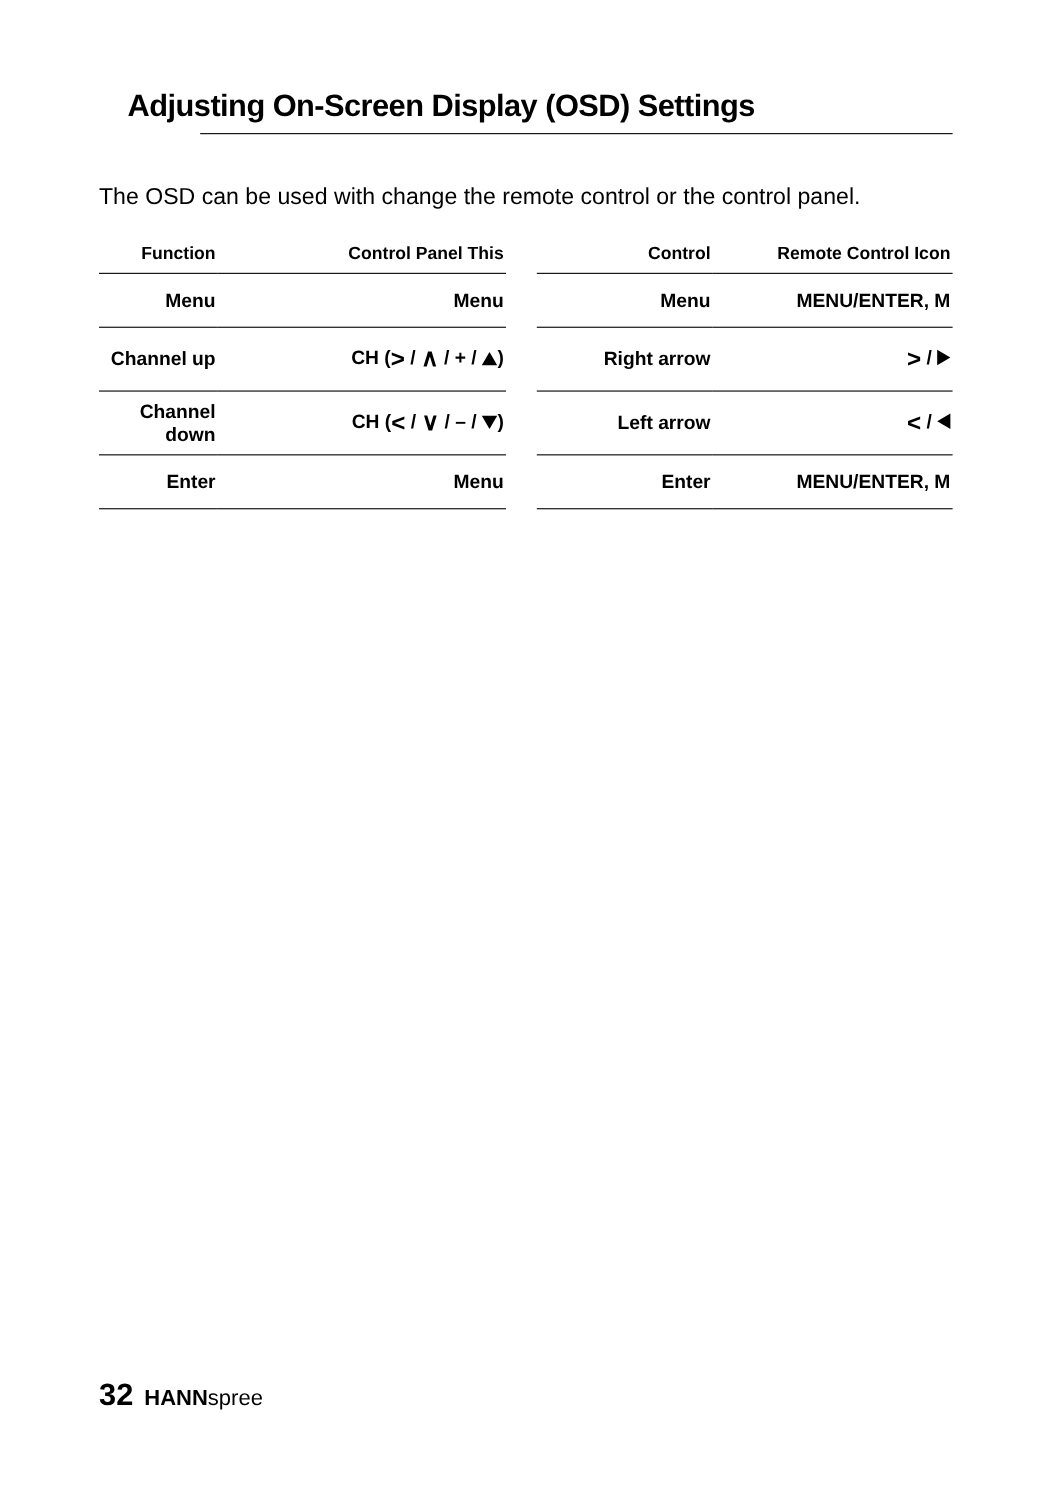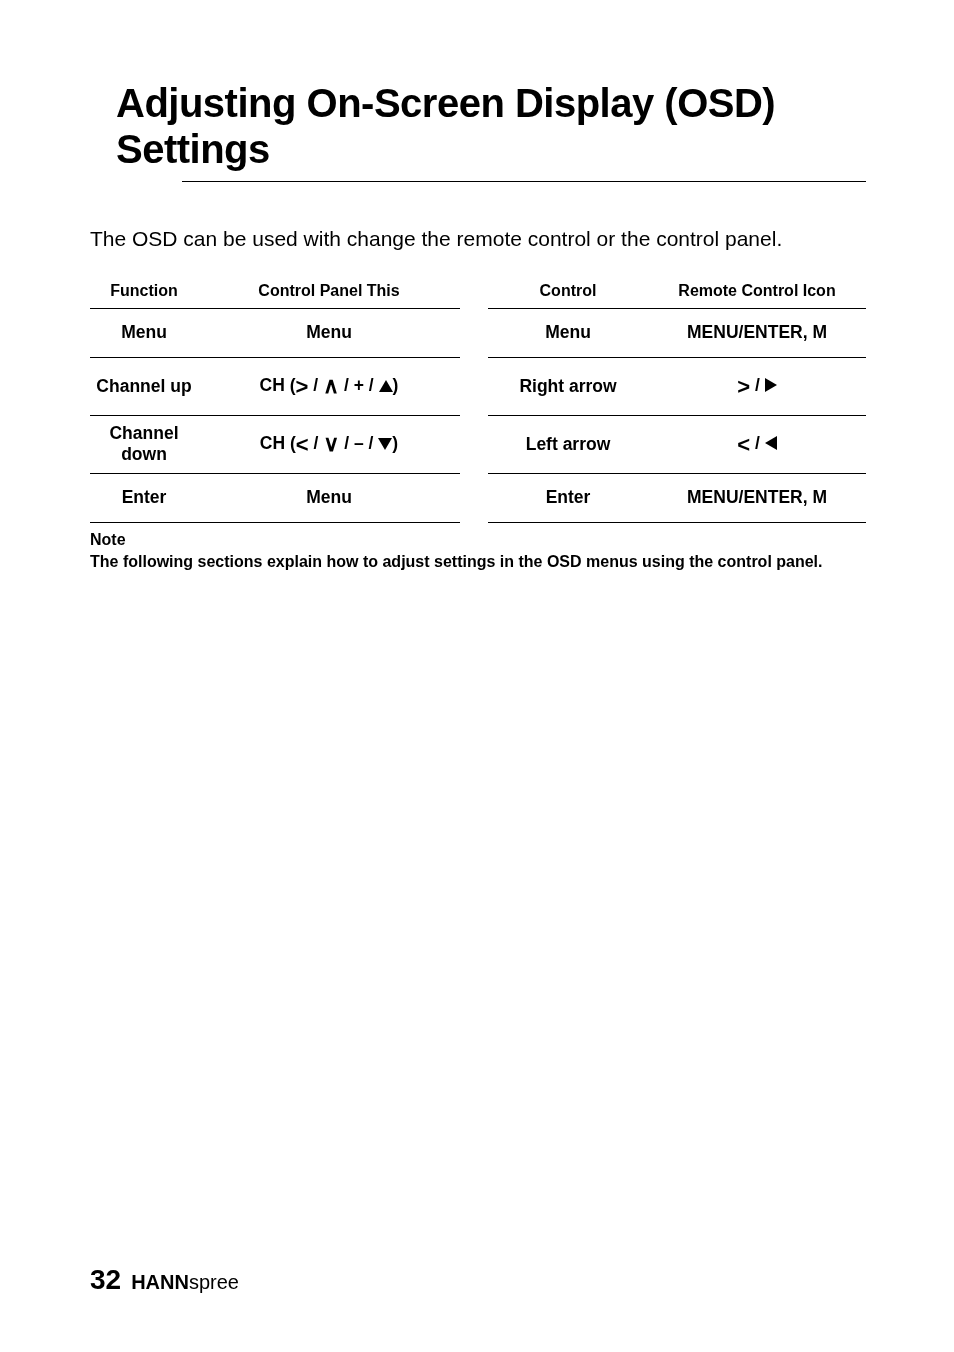--- a/index.html
+++ b/index.html
@@ -53,21 +53,21 @@
       height: 22px;
       border-left: 2.5px solid #000;
       background: #fff;
     }
     .chapter-number {
       font-size: 30px;
       font-weight: 900;
       font-family: Arial Black, Arial, sans-serif;
     }
     .chapter-title {
-      font-size: 40px;
+      font-size: 28px;
       font-weight: 900;
       font-family: Arial Black, Arial, sans-serif;
       line-height: 1.15;
       padding-left: 26px;
       padding-top: 2px;
       letter-spacing: -0.5px;
     }
     .title-underline {
       border-top: 1.5px solid #000;
       margin-left: 92px;
@@ -89,21 +89,21 @@
       width: 370px;
     }
     .table-right {
       flex: 1;
     }
     table {
       border-collapse: collapse;
       width: 100%;
     }
     th, td {
-      text-align: center;
+      text-align: right;
       font-weight: 700;
       font-size: 17.5px;
       border-bottom: 1.2px solid #000;
       vertical-align: middle;
       height: 49px;
       padding: 4px 2px;
       line-height: 1.2;
     }
     th {
       font-size: 16px;
@@ -163,21 +163,21 @@
     .gt { top: 1px; }
     .lt { top: 1px; }
     .note {
       font-size: 16px;
       font-weight: 700;
       margin-top: 6px;
       line-height: 1.35;
     }
     .footer {
       position: absolute;
-      bottom: 56px;
+      bottom: 68px;
       left: 90px;
       display: flex;
       align-items: baseline;
       gap: 10px;
     }
     .page-num {
       font-size: 28px;
       font-weight: 900;
       font-family: Arial Black, Arial, sans-serif;
     }
@@ -259,23 +259,19 @@
         </tr>
         <tr>
           <td>Enter</td>
           <td>MENU/ENTER, M</td>
         </tr>
       </tbody>
         </table>
     </div>
   </div>
 
-  <div class="note">
-    <div>Note</div>
-    <div>The following sections explain how to adjust settings in the OSD menus using the control panel.</div>
-  </div>
 
   <div class="footer">
     <span class="page-num">32</span>
     <span class="brand"><span>HANN</span><span class="brand-light">spree</span></span>
   </div>
 
 </div>
 
 </body></html>

